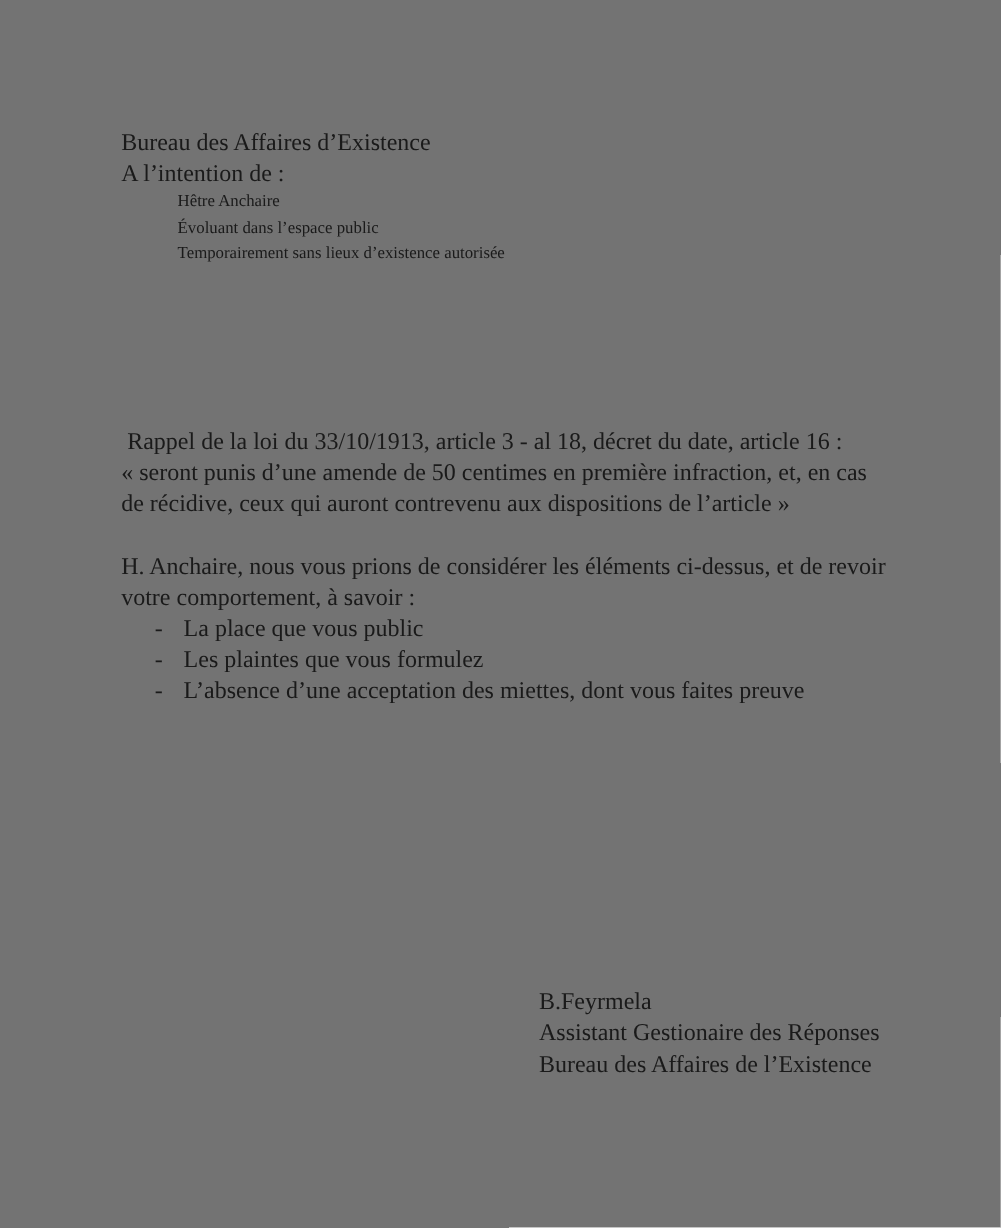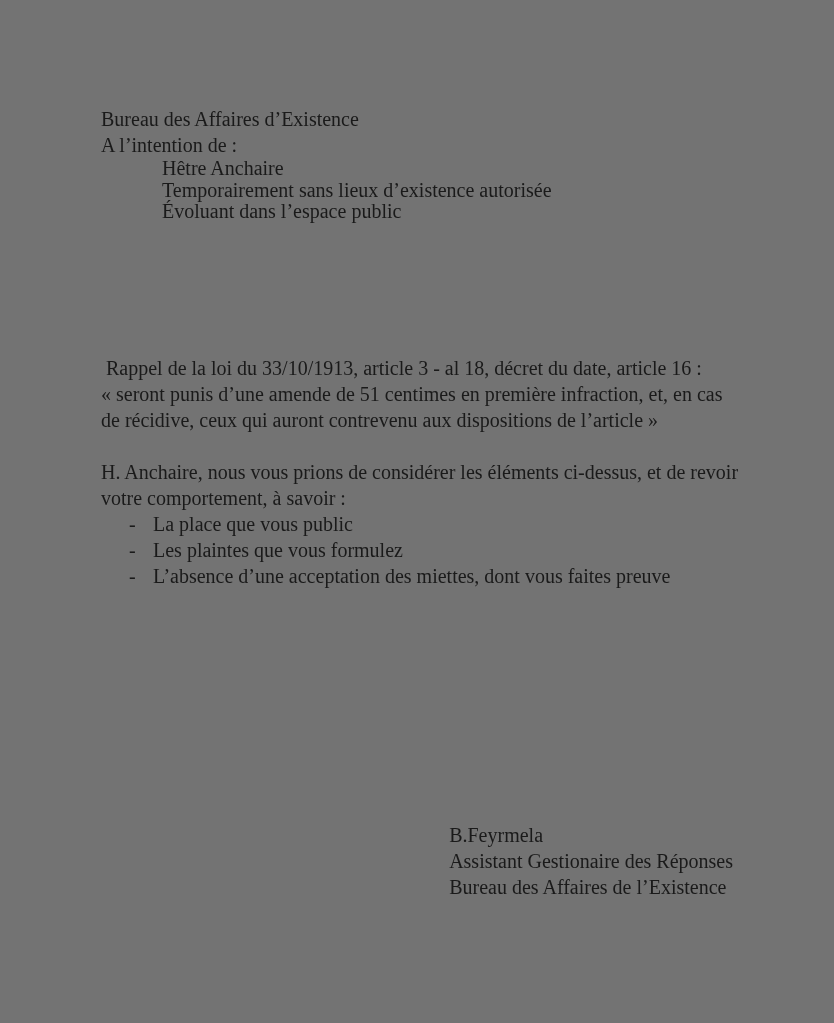--- a/index.html
+++ b/index.html
@@ -22,22 +22,22 @@
     line-height: 26px;
   }
   .line {
     white-space: pre-wrap;
   }
   .header-block {
     left: 101px;
     top: 106px;
   }
   .recipient-block {
-    margin-left: 61px;
-    font-size: 20px;
+    margin-left: 47px;
+    font-size: 14px;
     line-height: 21.5px;
   }
   .law-block {
     left: 101px;
     top: 355px;
     width: 660px;
     font-family: Liberation Serif, serif;
   }
   .request-block {
     left: 101px;
@@ -60,28 +60,28 @@
 </head>
 <body>
 
 <div class="page">
 
   <div class="block header-block">
     <div class="line">Bureau des Affaires d’Existence</div>
     <div class="line">A l’intention de :</div>
     <div class="recipient-block">
       <div class="line">Hêtre Anchaire</div>
+      <div class="line">Évoluant dans l’espace public</div>
       <div class="line">Temporairement sans lieux d’existence autorisée</div>
-      <div class="line">Évoluant dans l’espace public</div>
     </div>
   </div>
 
   <div class="block law-block">
     <div class="line"> Rappel de la loi du 33/10/1913, article 3 - al 18, décret du date, article 16 :</div>
-    <div class="line">« seront punis d’une amende de 51 centimes en première infraction, et, en cas</div>
+    <div class="line">« seront punis d’une amende de 50 centimes en première infraction, et, en cas</div>
     <div class="line">de récidive, ceux qui auront contrevenu aux dispositions de l’article »</div>
   </div>
 
   <div class="block request-block">
     <div class="line">H. Anchaire, nous vous prions de considérer les éléments ci-dessus, et de revoir</div>
     <div class="line">votre comportement, à savoir :</div>
     <div class="list-item">
       <span class="bullet">-</span>
       <span class="line">La place que vous public</span>
     </div>

